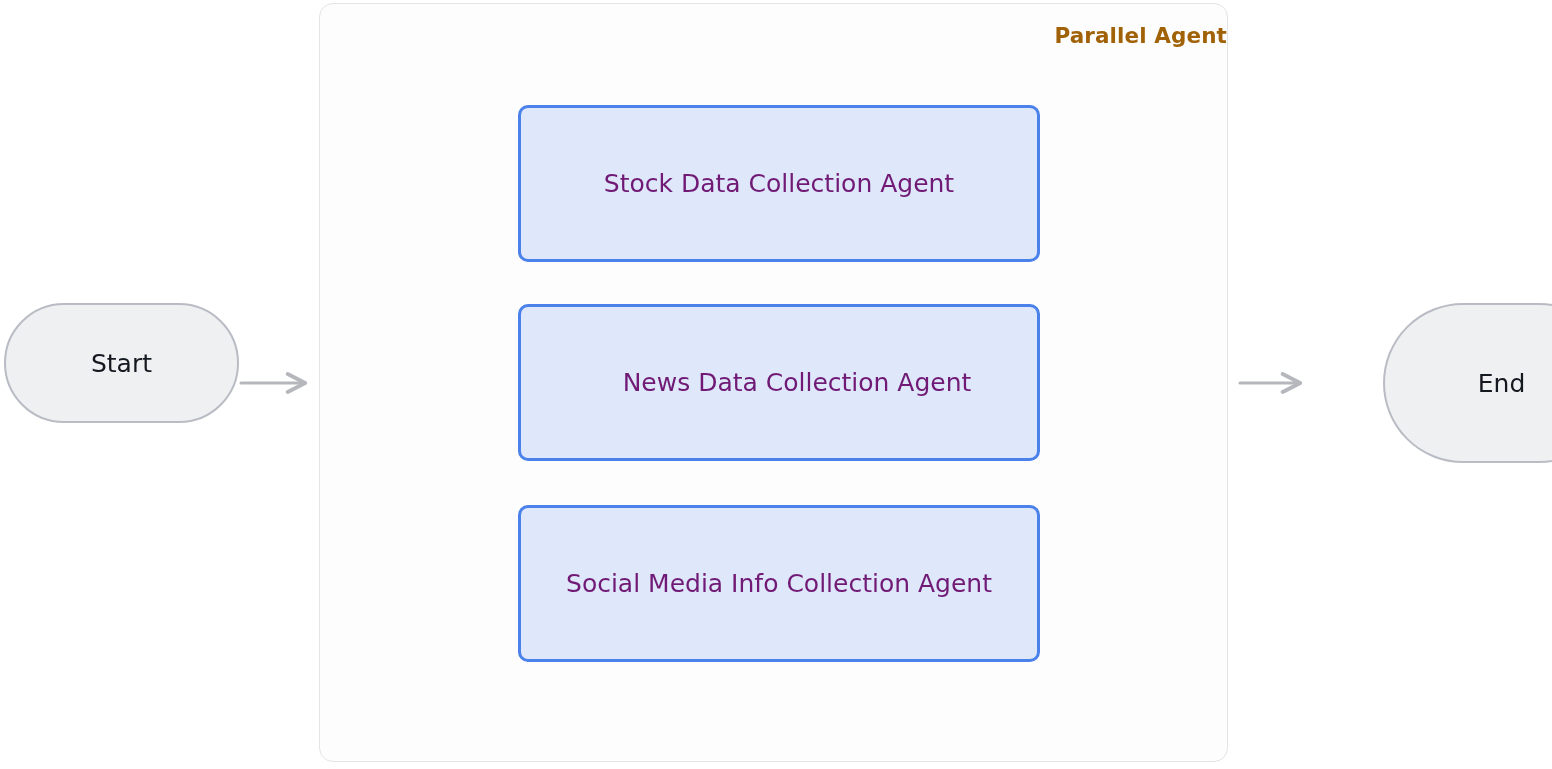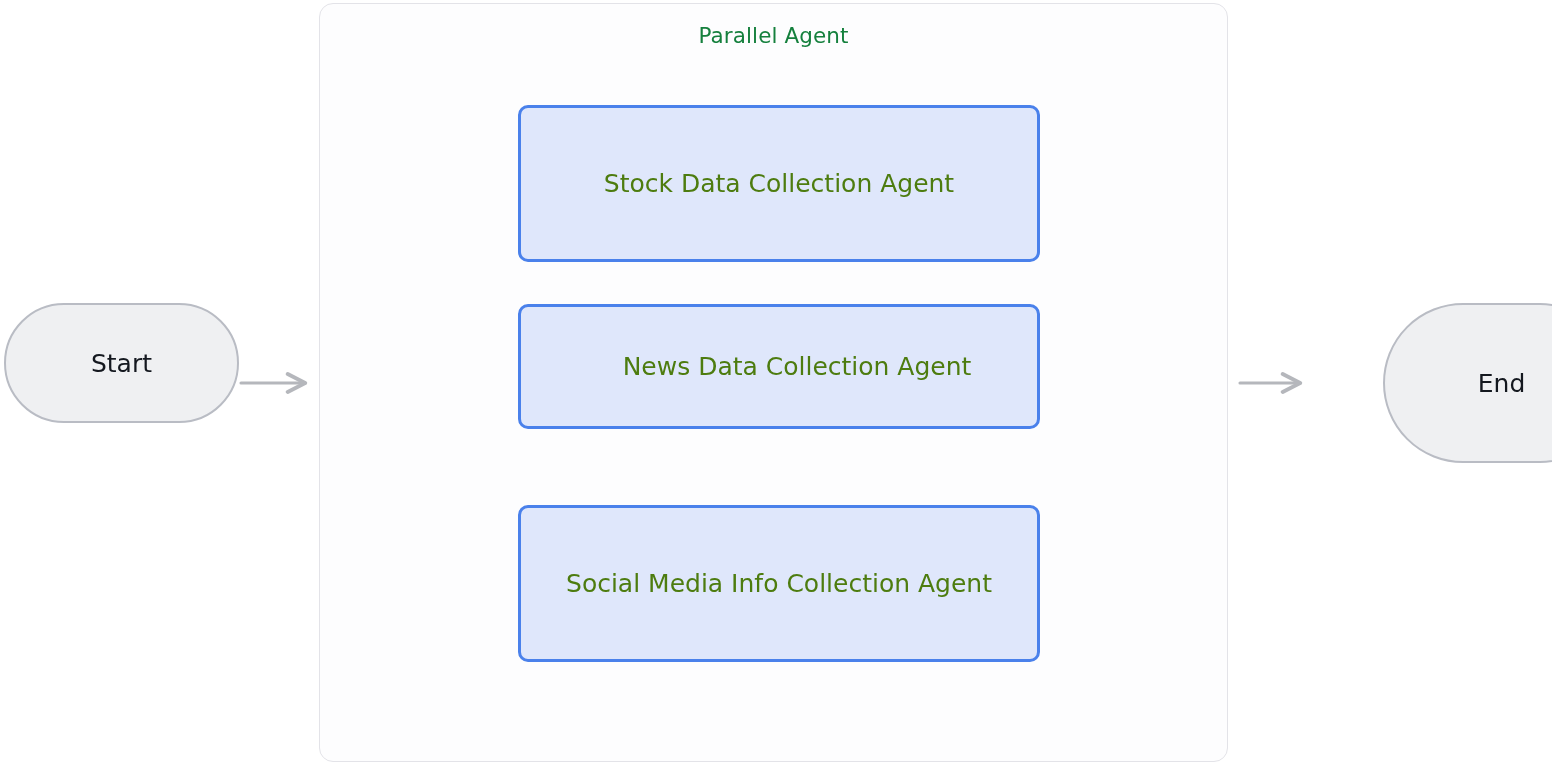--- a/index.html
+++ b/index.html
@@ -35,48 +35,48 @@
     box-sizing: border-box;
     border: 1.6px solid #e3e3e8;
     border-radius: 14px;
     background: #fdfdfe;
   }
   .subgraph-title {
     position: absolute;
     left: 0;
     right: 0;
     top: 19px;
-    text-align: center;
+    text-align: right;
     font-size: 21.5px;
-    font-weight: normal;
-    color: #15803d;
+    font-weight: bold;
+    color: #a16207;
     letter-spacing: .1px;
   }
 
   
   .node-proc {
     position: absolute;
     box-sizing: border-box;
     left: 518px;
     width: 522px;
     border: 3px solid #4a81eb;
     border-radius: 10px;
     background: #dfe7fb;
     display: flex;
     align-items: center;
     justify-content: center;
   }
   .node-proc .label {
     font-size: 25px;
-    color: #4d7c0f;
+    color: #701a75;
     line-height: 1;
     white-space: nowrap;
   }
   #proc-0 { top: 105px;  height: 157px; }
-  #proc-1 { top: 304px;  height: 125px; padding-left: 36px; }
+  #proc-1 { top: 304px;  height: 157px; padding-left: 36px; }
   #proc-2 { top: 505px;  height: 157px; }
 
   
   .node-term {
     position: absolute;
     box-sizing: border-box;
     border: 2.2px solid #b9bcc4;
     border-radius: 9999px;
     background: #eff0f2;
     display: flex;

